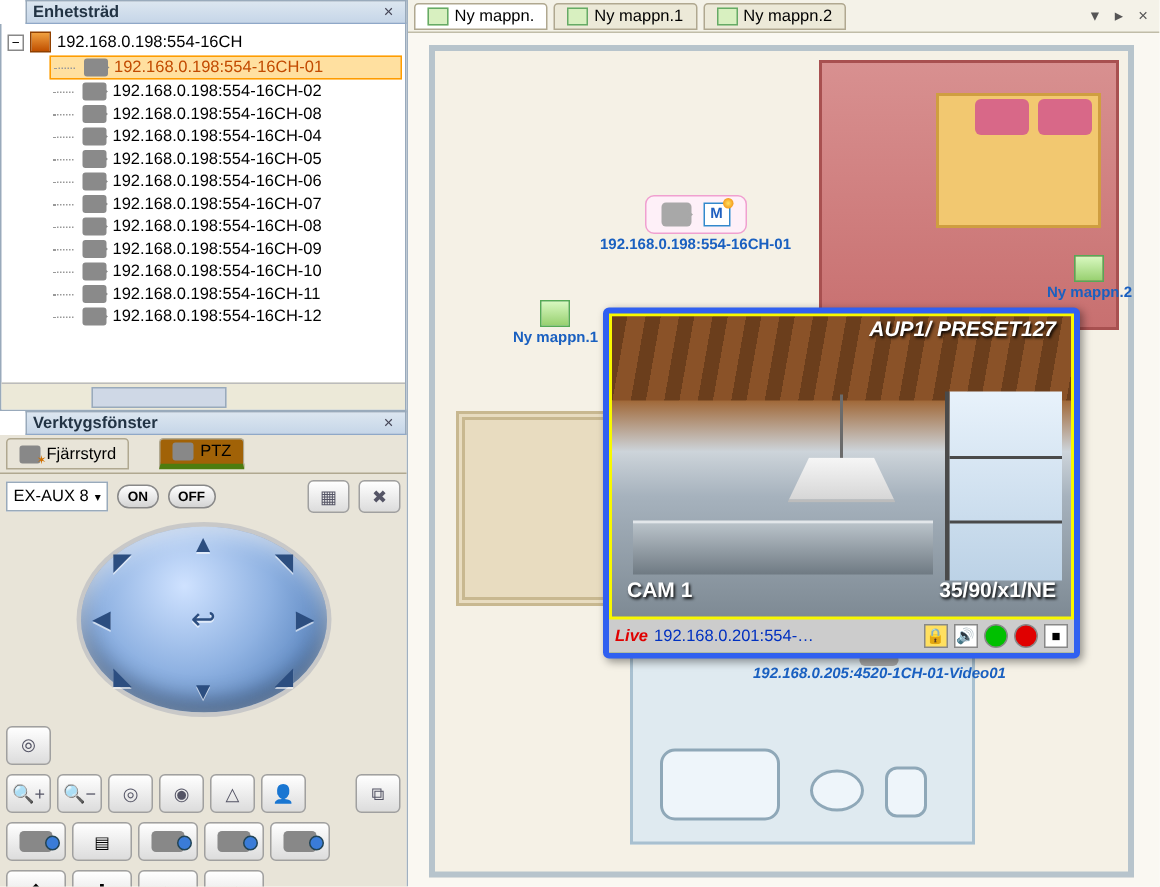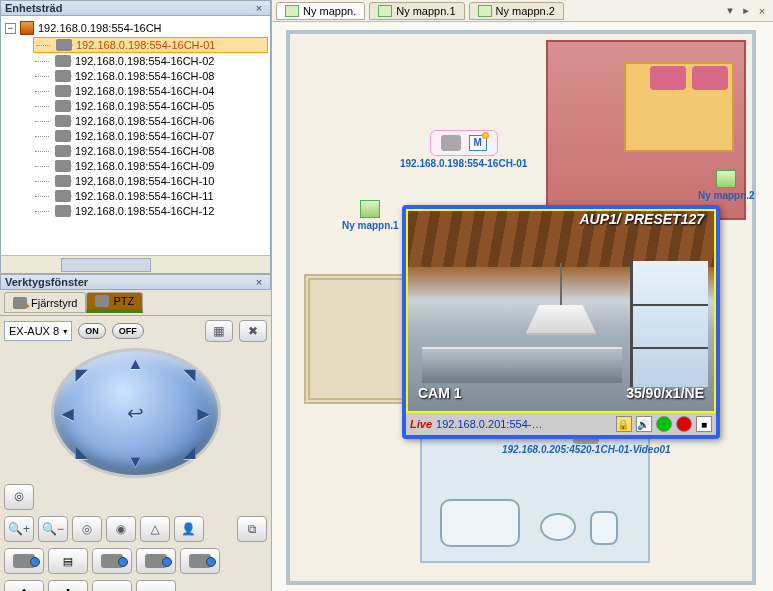--- a/index.html
+++ b/index.html
@@ -2,42 +2,42 @@
 <html><head>
 <meta charset="utf-8">
 <style>
 * { margin:0; padding:0; box-sizing:border-box; font-family:Tahoma,Arial,sans-serif; font-size:11px; }
 body { background:#fff; width:773px; height:591px; overflow:hidden; display:flex; }
 
 
 .left-col { width:272px; height:591px; display:flex; flex-direction:column; border-right:1px solid #a0b0c0; }
 
 
-.panel-head { background:linear-gradient(#dce6f0,#c6d6e8); height:20px; display:flex; align-items:center; padding:0 4px; border:1px solid #9ab; border-bottom:1px solid #8fa8c8; }
+.panel-head { background:linear-gradient(#dce6f0,#c6d6e8); height:20px; display:flex; align-items:center; padding:0 4px; border:1px solid #9ab; border-bottom:1px solid #8fa8c8;margin-left:17px; }
 .panel-head .title { flex:1; color:#234; font-weight:bold; }
 .panel-head .x-btn { width:14px; height:14px; display:flex; align-items:center; justify-content:center; color:#445; cursor:pointer; }
 
 
 .tree-panel { flex:0 0 258px; display:flex; flex-direction:column; border:1px solid #9ab; border-top:none; background:#fff; }
 .tree-body { flex:1; overflow:auto; padding:4px 2px; }
 .tree-root { display:flex; align-items:center; gap:4px; padding:1px 2px; }
 .tree-root .expander { width:11px; height:11px; border:1px solid #888; display:flex; align-items:center; justify-content:center; font-size:9px; line-height:1; cursor:pointer; }
 .tree-children { margin-left:30px; }
 .tree-item { display:flex; align-items:center; gap:4px; padding:1px 2px; margin:1px 0; white-space:nowrap; }
 .tree-item .dotted { width:14px; border-bottom:1px dotted #999; margin-right:2px; }
 .tree-item.selected { background:#ffe0a0; border:1px solid #ff9c00; color:#c24a00; }
 .cam-ico { width:16px; height:12px; background:#8a8a8a; border-radius:2px; position:relative; }
 .cam-ico::after { content:""; position:absolute; right:-4px; top:3px; border:3px solid transparent; border-left:4px solid #8a8a8a; }
 .cube-ico { width:14px; height:14px; background:linear-gradient(#f0a040,#c05000); border:1px solid #904000; }
 .scroll-hint { height:18px; background:#ece9d8; border-top:1px solid #bbb; display:flex; align-items:center; }
 .scroll-hint .thumb { width:90px; height:14px; background:#cfd8e6; border:1px solid #9ab; margin-left:60px; }
 
 
 .tool-panel { flex:1; display:flex; flex-direction:column; }
-.tabs-row { display:flex; gap:0; padding:2px 4px; background:#e8e4d8; border-bottom:1px solid #b0a890; }
+.tabs-row { display:flex; gap:20px; padding:2px 4px; background:#e8e4d8; border-bottom:1px solid #b0a890; }
 .tab { display:flex; align-items:center; gap:4px; padding:2px 8px; border:1px solid #b0a890; border-radius:3px 3px 0 0; background:#e8e4d8; cursor:pointer; }
 .tab.active { background:#a16207; border-bottom:4px solid #4d7c0f;align-items:flex-end; }
 .tab .sm-ico { width:14px; height:12px; background:#888; border-radius:2px; position:relative; }
 .tab .sm-ico.gear::after { content:"✶"; position:absolute; right:-4px; bottom:-2px; font-size:8px; color:#d07000; }
 
 .ptz-body { flex:1; background:#e8e4d8; padding:4px; display:flex; flex-direction:column; gap:6px; }
 .ptz-row { display:flex; align-items:center; gap:6px; }
 .select-aux { height:20px; border:1px solid #9ab; background:#fff; padding:0 4px; display:flex; align-items:center; gap:4px; }
 .select-aux .arrow { font-size:8px; }
 .pill-btn { padding:2px 6px; border:1px solid #888; border-radius:10px; background:linear-gradient(#fff,#d4d4d4); font-size:9px; font-weight:bold; cursor:pointer; }

